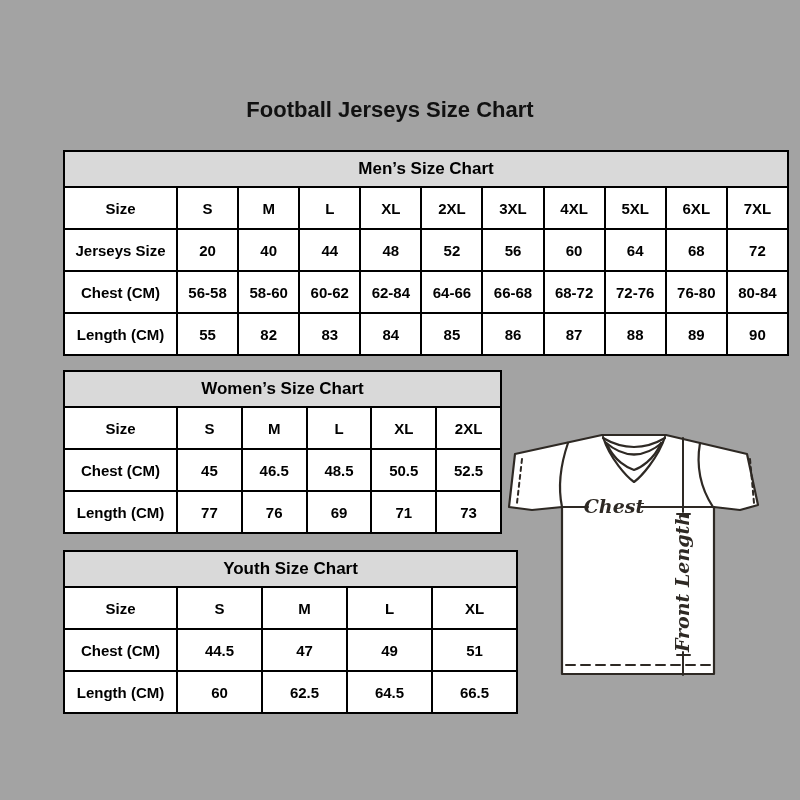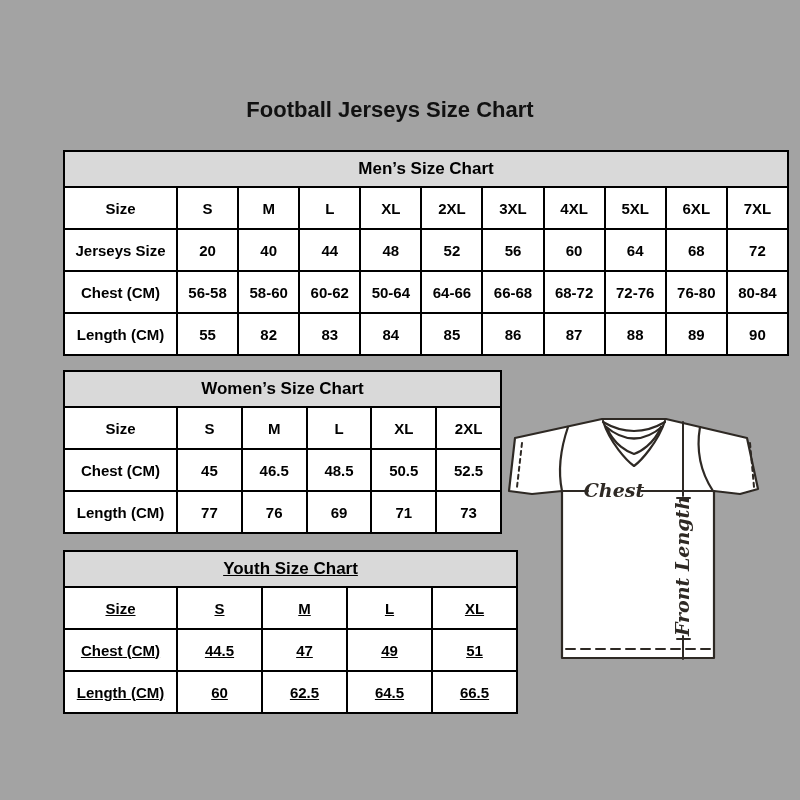--- a/index.html
+++ b/index.html
@@ -8,34 +8,34 @@
     font-family:"Liberation Sans",sans-serif;color:#000;overflow:hidden;
   }
   .page-title{
     position:absolute;top:97px;left:30px;width:720px;margin:0;
     text-align:center;font-size:22px;font-weight:bold;color:#111;
     font-family:"Liberation Sans",sans-serif;
   }
   .tbl{position:absolute;padding-left:26px;}
   .tbl-mens  {left:37px;top:150px;width:726px;}
   .tbl-womens{left:37px;top:370px;width:439px;}
-  .tbl-youth {left:37px;top:550px;width:455px;text-decoration:underline;}
+  .tbl-youth {left:37px;top:550px;width:455px;}
   table.size-table{
     width:100%;border-collapse:collapse;table-layout:fixed;
     font-family:"Liberation Sans",sans-serif;font-weight:bold;
     text-align:center;color:#000;
   }
   table.size-table th,table.size-table td{
     border:2px solid #000;height:40px;padding:0;font-size:15px;
     font-weight:bold;background:#ffffff;overflow:hidden;white-space:nowrap;
   }
   table.size-table tr.title-row th{
     background:#d9d9d9;font-size:17px;height:34px;
   }
-  .jersey-figure{position:absolute;left:500px;top:396px;width:266px;height:275px;margin:0;}
+  .jersey-figure{position:absolute;left:500px;top:412px;width:266px;height:275px;margin:0;}
   .jersey-figure svg{display:block;width:266px;height:275px;}
   .measure-label{
     font-family:"DejaVu Serif","Liberation Serif",serif;
     font-style:italic;font-weight:bold;font-size:19px;
   }
 </style>
 </head>
 <body>
 
 <div class="canvas">
@@ -85,21 +85,21 @@
             <td>60</td>
             <td>64</td>
             <td>68</td>
             <td>72</td>
           </tr>
           <tr>
             <th>Chest (CM)</th>
             <td>56-58</td>
             <td>58-60</td>
             <td>60-62</td>
-            <td>50-64</td>
+            <td>62-84</td>
             <td>64-66</td>
             <td>66-68</td>
             <td>68-72</td>
             <td>72-76</td>
             <td>76-80</td>
             <td>80-84</td>
           </tr>
           <tr>
             <th>Length (CM)</th>
             <td>55</td>

